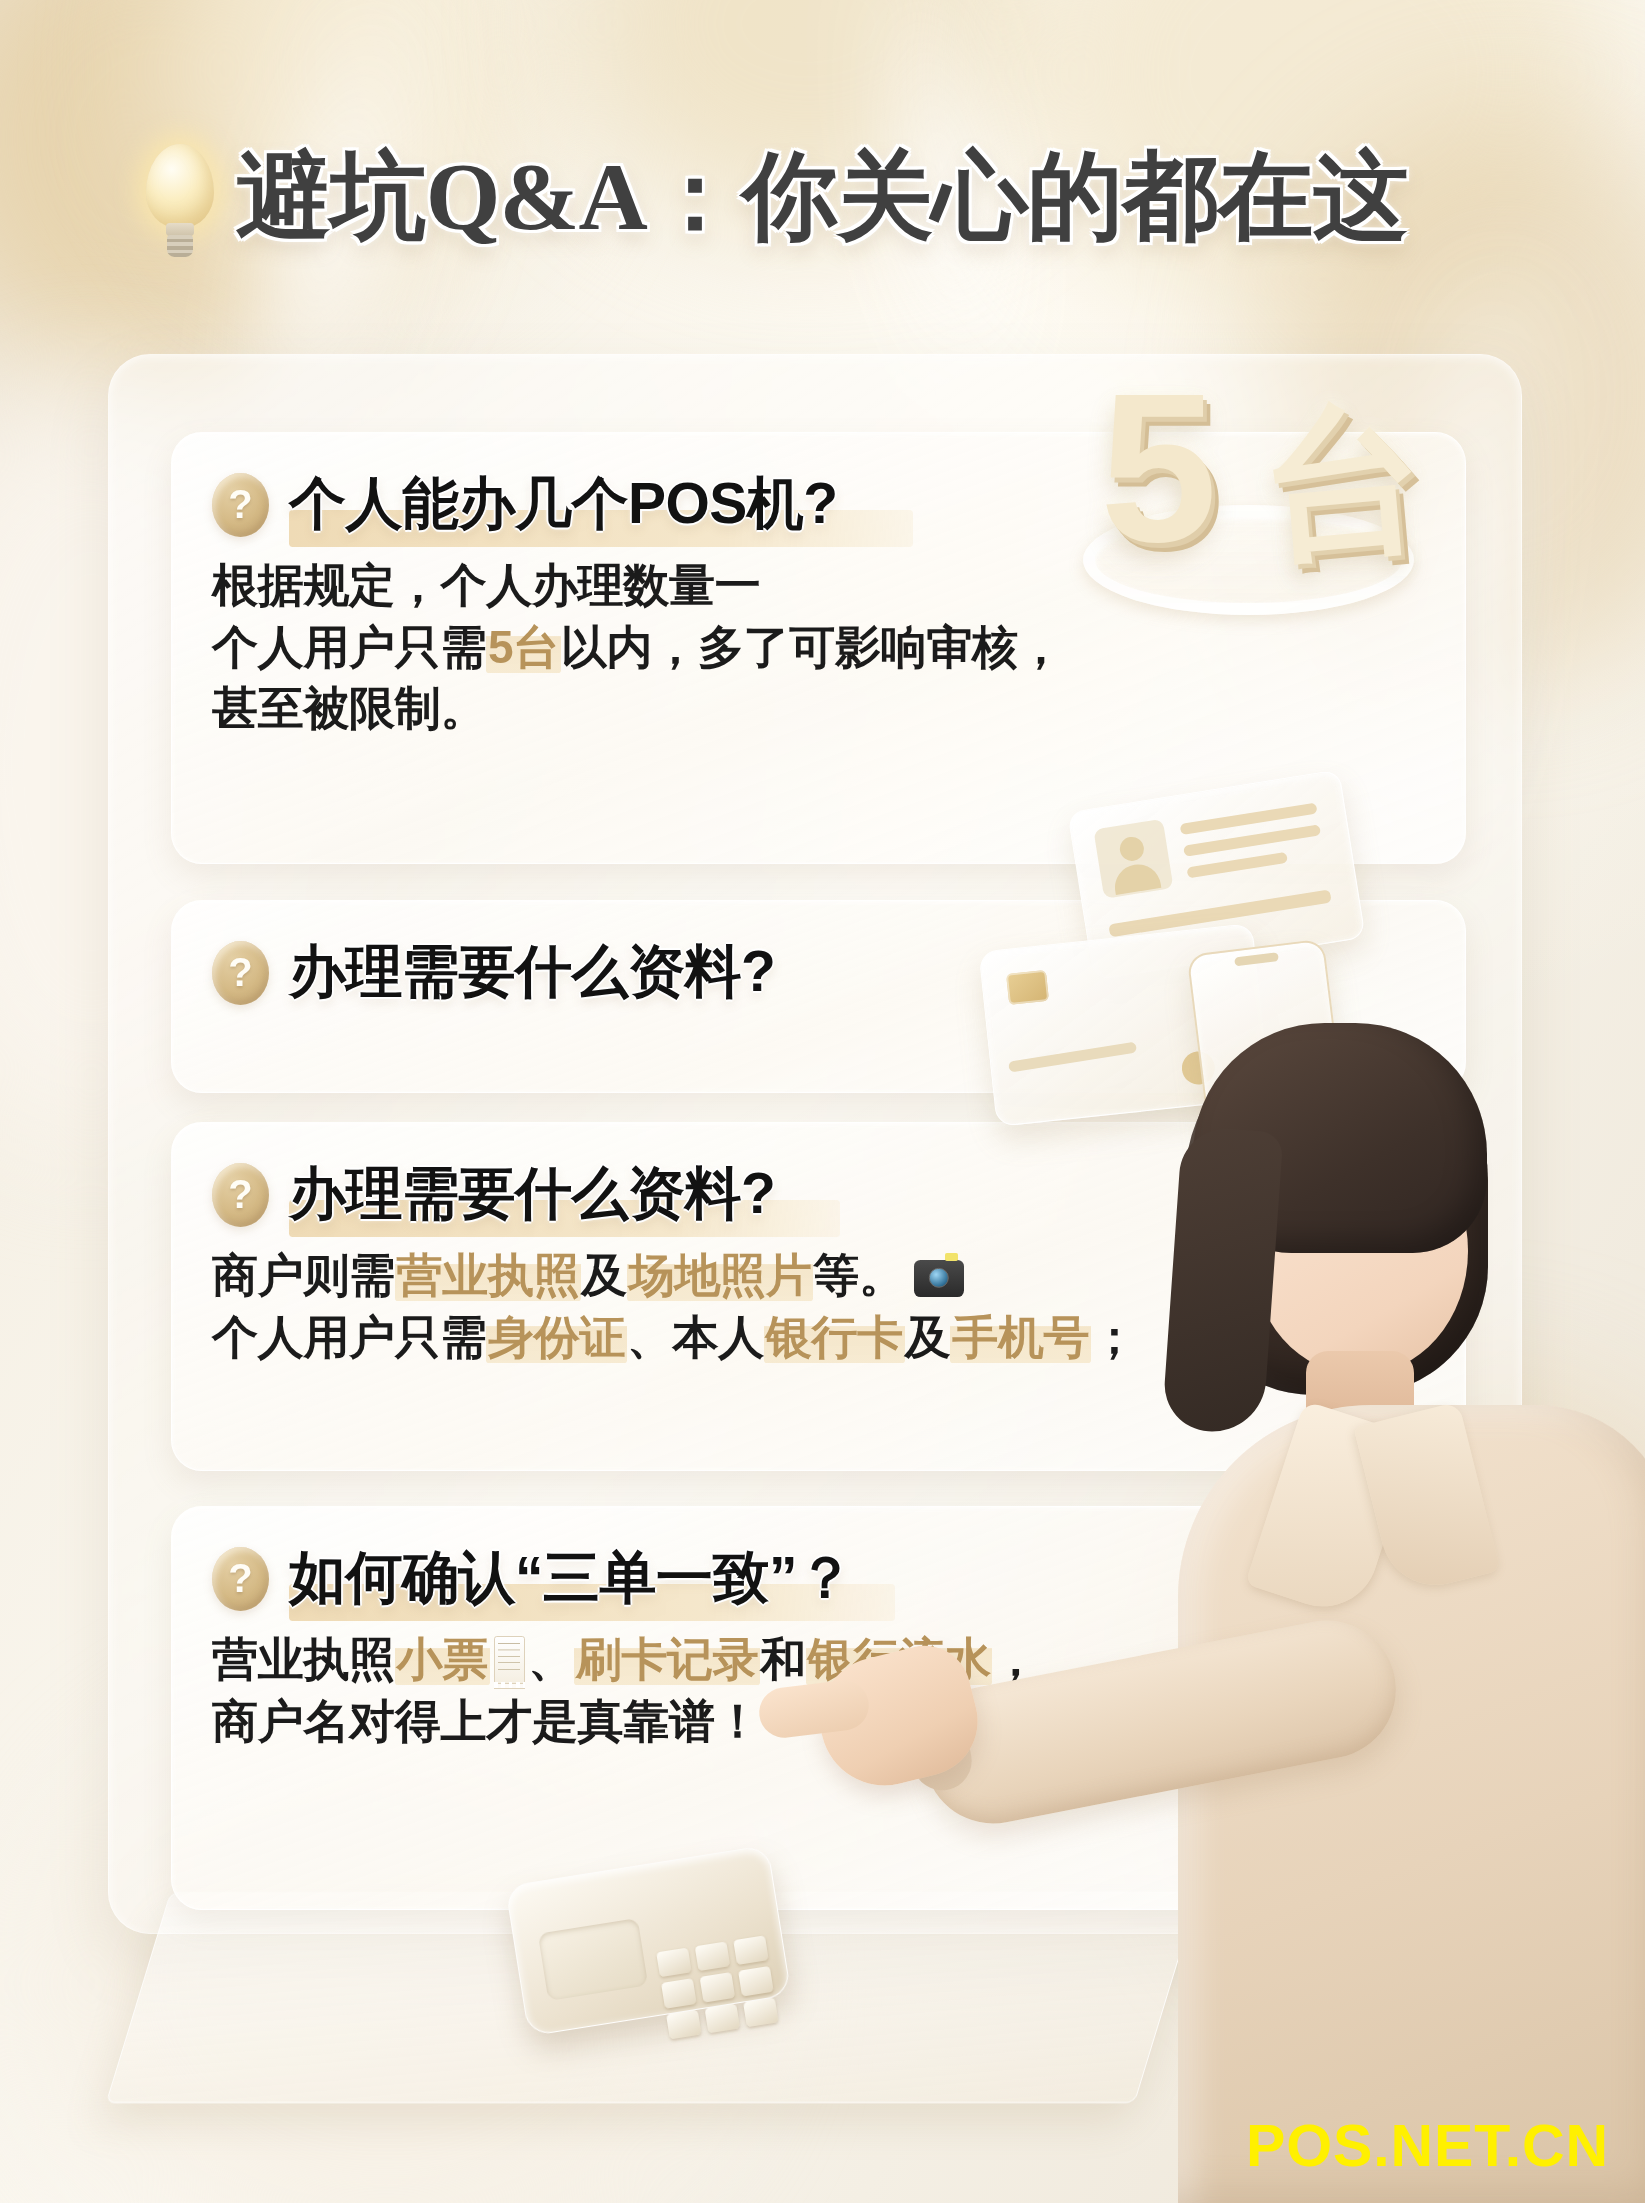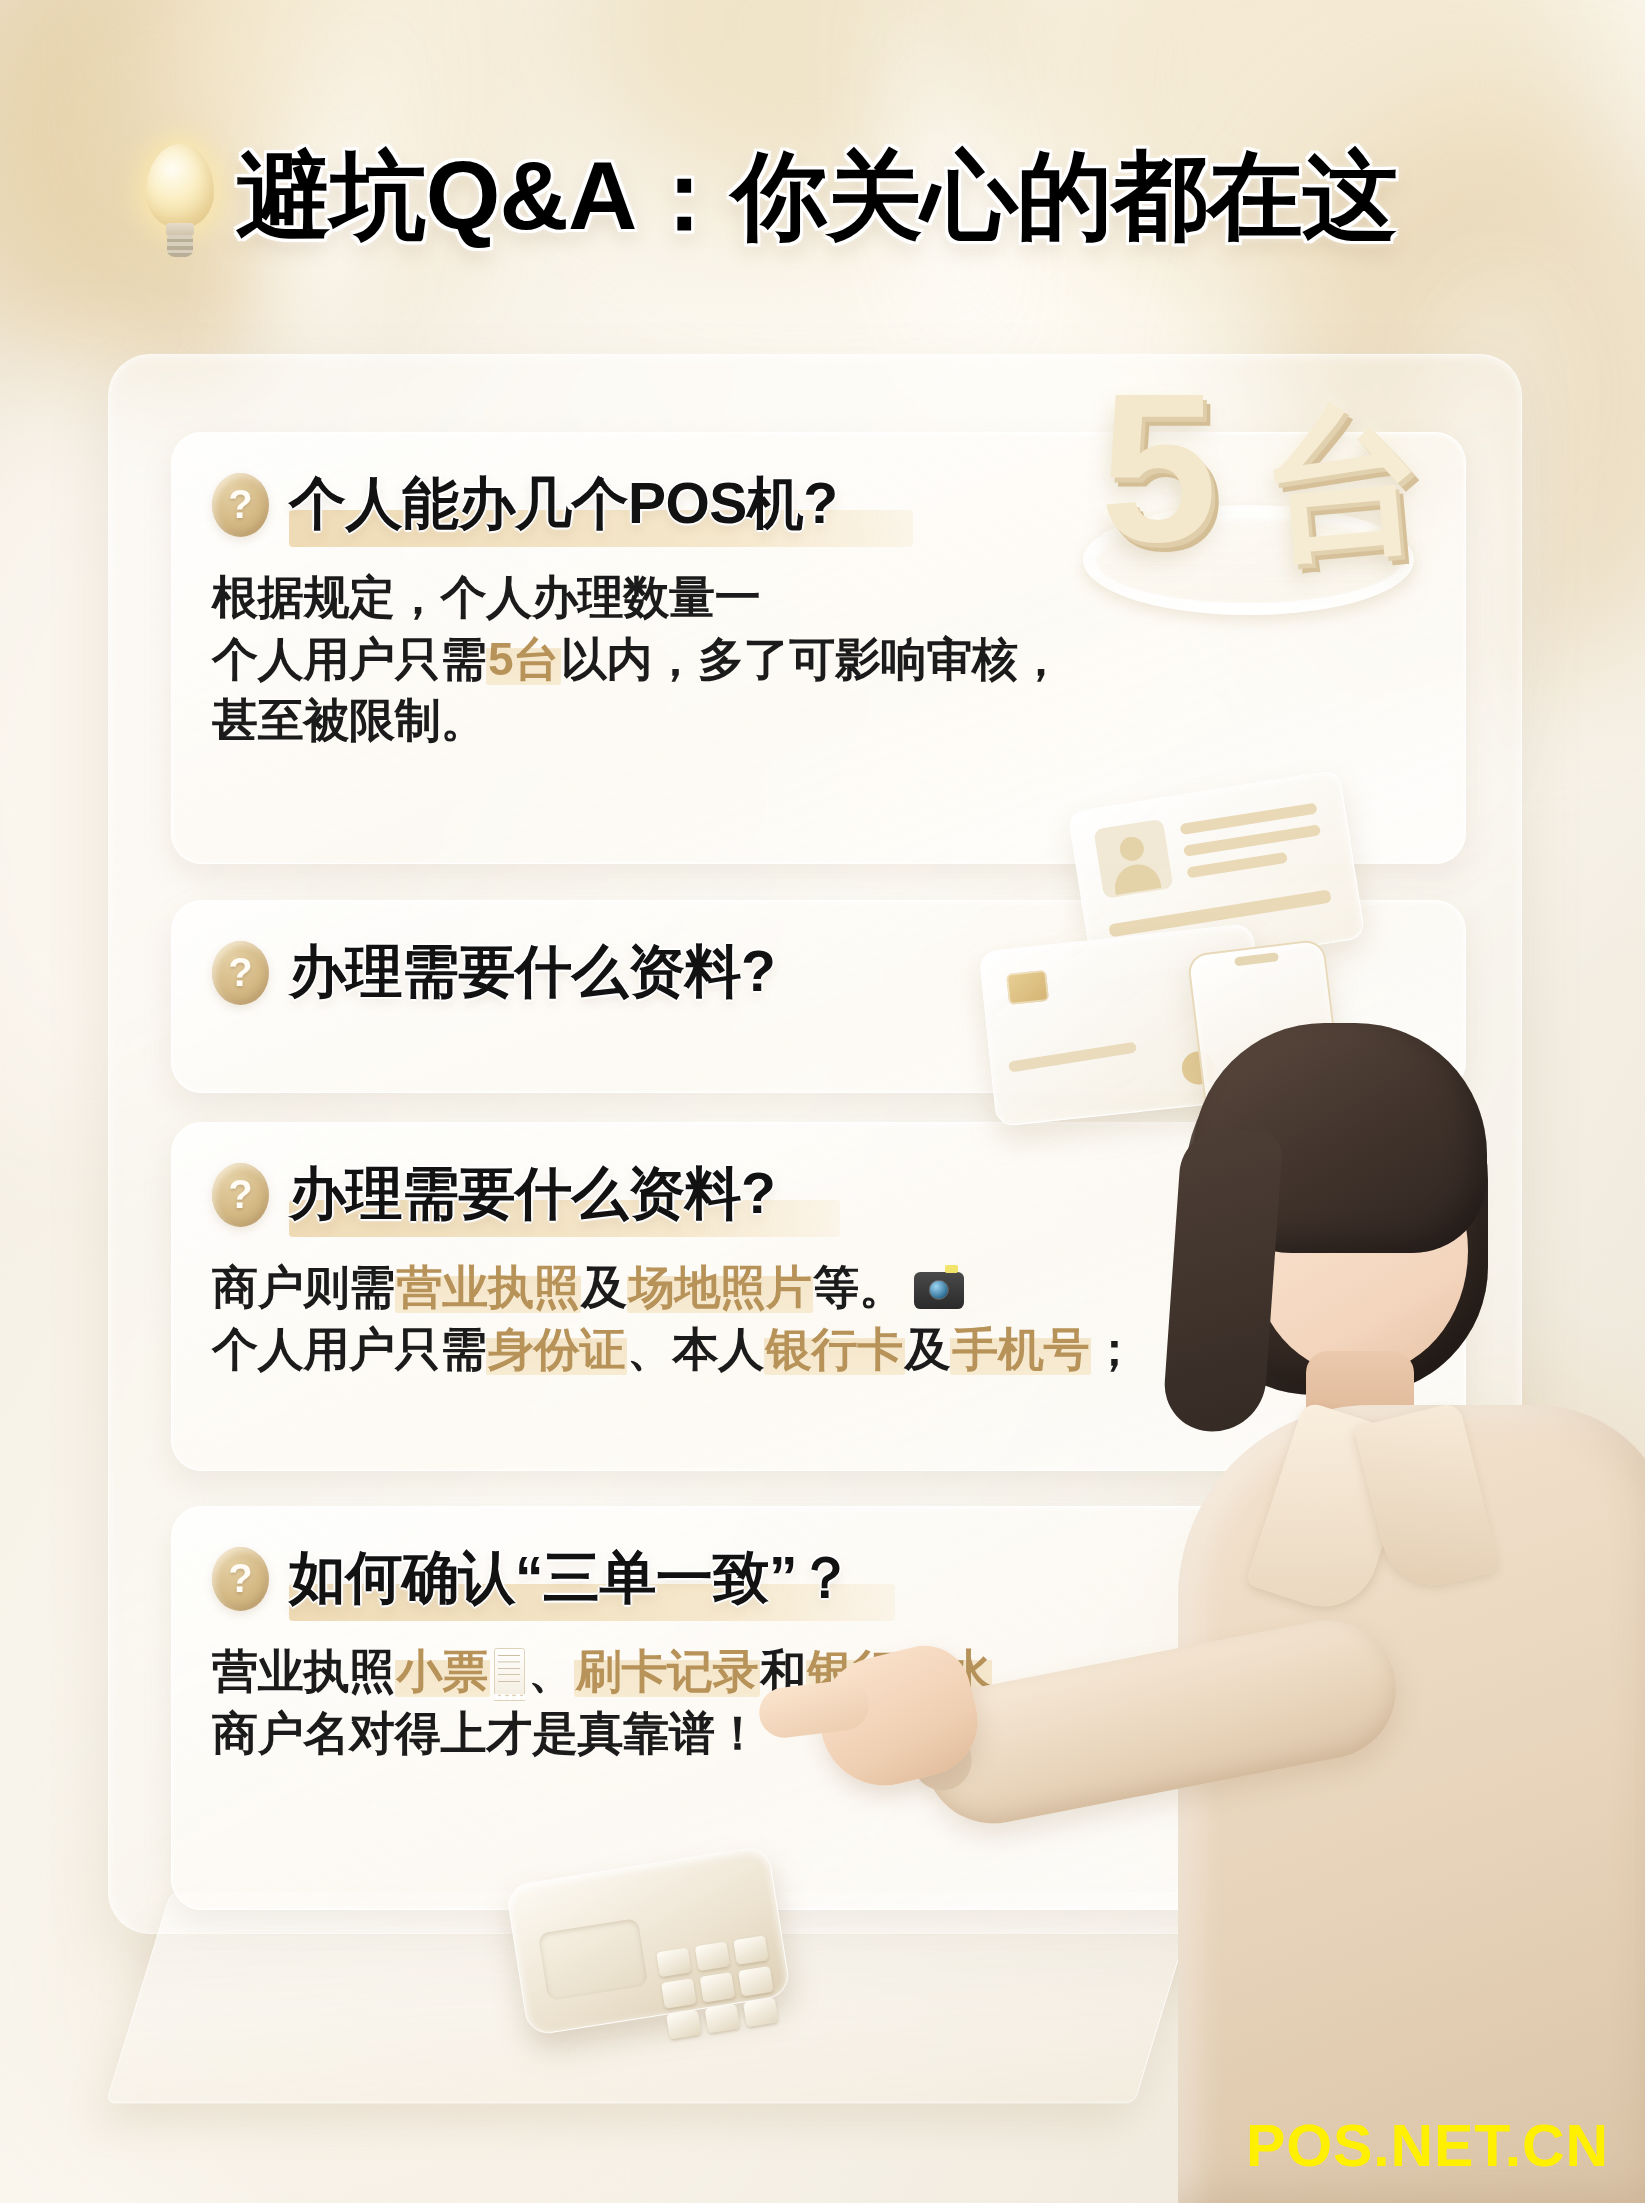--- a/index.html
+++ b/index.html
@@ -64,25 +64,26 @@
     background:linear-gradient(180deg,#e6dcc8,#cfc3aa); border-radius:3.7px;
   }
   .bulb-base {
     position:absolute; left:38px; top:96px; width:26px; height:22px;
     background:repeating-linear-gradient(180deg,#d8cfbc 0 3.7px,#b9ae97 3.7px 7.3px);
     border-radius:3.7px 3.7px 7.3px 7.3px;
   }
   #title {
     margin-left:5.5px;
     font-size:96px; font-weight:bold; letter-spacing:-0.9px;
-    color:#000000; white-space:nowrap;
+    color:#404040; white-space:nowrap;
     text-shadow:
       0 0 9.2px #fff, 2.8px 0 0 #fff, -2.8px 0 0 #fff, 0 2.8px 0 #fff, 0 -2.8px 0 #fff,
       2.8px 2.8px 0 #fff, -2.8px 2.8px 0 #fff, 2.8px -2.8px 0 #fff, -2.8px -2.8px 0 #fff,
       0 9.2px 20px rgba(150,120,80,.25);
+    font-family: Liberation Serif, serif;
   }
 
   
   .card {
     position:absolute; left:171px; width:1295px;
     border-radius:31px;
     background:linear-gradient(160deg,rgba(255,255,255,.82) 0%,rgba(253,250,244,.66) 55%,rgba(255,255,255,.74) 100%);
     border:1.4px solid rgba(255,255,255,.85);
     box-shadow:0 13px 31px rgba(160,135,95,.12), inset 0 0.9px 5.5px rgba(255,255,255,.9);
     z-index:5; padding:33px 40px 35px 40px;
@@ -106,21 +107,21 @@
     font-size:57px; font-weight:bold; color:#121212; white-space:nowrap;
     position:relative; z-index:2; letter-spacing:-0.5px;
     text-shadow:0 0 5.5px #fff, 1.8px 0 0 #fff, -1.8px 0 0 #fff, 0 1.8px 0 #fff, 0 -1.8px 0 #fff, 0 4.6px 11px rgba(160,130,90,.2);
   }
   .q-hl {
     position:absolute; left:77px; bottom:-3.7px; height:37px; z-index:1;
     background:linear-gradient(90deg,rgba(238,217,178,.95),rgba(244,229,199,.9) 70%,rgba(248,238,218,.5));
     border-radius:3.7px;
   }
   .a-text {
-    margin-top:24px; font-size:46px; font-weight:bold; line-height:1.34;
+    margin-top:12px; font-size:46px; font-weight:bold; line-height:1.34;
     color:#1b1b1b; letter-spacing:-0.3px;
   }
   .a-text .hi {
     color:#b7935a;
     background:linear-gradient(180deg,rgba(247,234,209,0) 28%,rgba(244,229,200,.95) 30%,rgba(246,233,206,.9) 100%);
     padding:0 1.8px; border-radius:2.8px;text-align:center;
   }
 
   
   .receipt-inline {

